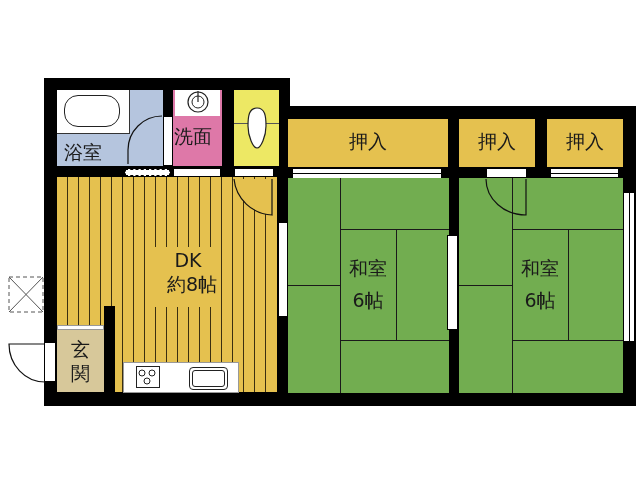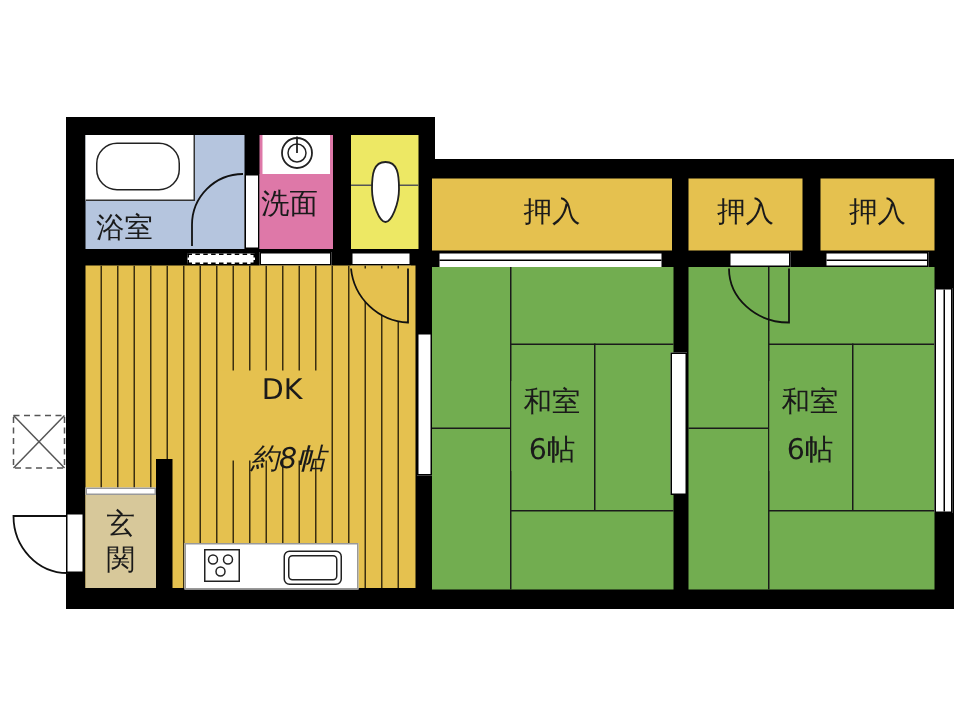--- a/index.html
+++ b/index.html
@@ -61,21 +61,21 @@
     <div class="plank" style="left:142px"></div>
     <div class="plank" style="left:153px"></div>
     <div class="plank" style="left:164px"></div>
     <div class="plank" style="left:175px"></div>
     <div class="plank" style="left:186px"></div>
     <div class="plank" style="left:197px"></div>
     <div class="plank" style="left:208px"></div>
 </div>
 <div class="abs" style="left:146px;top:247px;width:74px;height:60px;background:#e5c14f;"></div>
 <div class="lbl" style="left:146px;top:250px;width:84px;">DK</div>
-<div class="lbl" style="left:146px;top:296px;width:92px;font-style:italic;">約8帖</div>
+<div class="lbl" style="left:146px;top:274px;width:92px;">約8帖</div>
 <svg class="abs" style="left:232px;top:177px;" width="44" height="40">
     <path d="M2 2 A40 40 0 0 0 40 38 L40 2" fill="#e5c14f" stroke="#111" stroke-width="1.2"></path>
   </svg>
 
 <div class="abs wall" style="left:104px;top:306px;width:11px;height:88px;"></div>
 <div class="abs" style="left:57px;top:325px;width:47px;height:5px;background:#fff;border:1px solid #999;"></div>
 <div class="abs" style="left:57px;top:330px;width:47px;height:62px;background:#d7c89a;"></div>
 <div class="lbl" style="left:57px;top:339px;width:47px;">玄</div>
 <div class="lbl" style="left:57px;top:363px;width:47px;">関</div>
 

